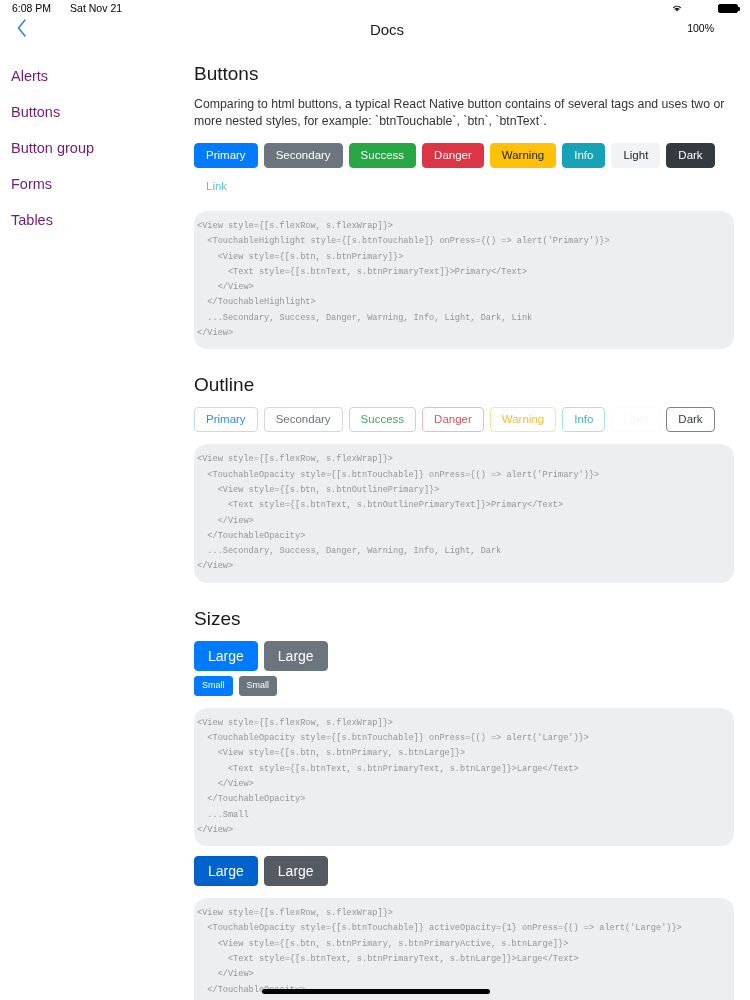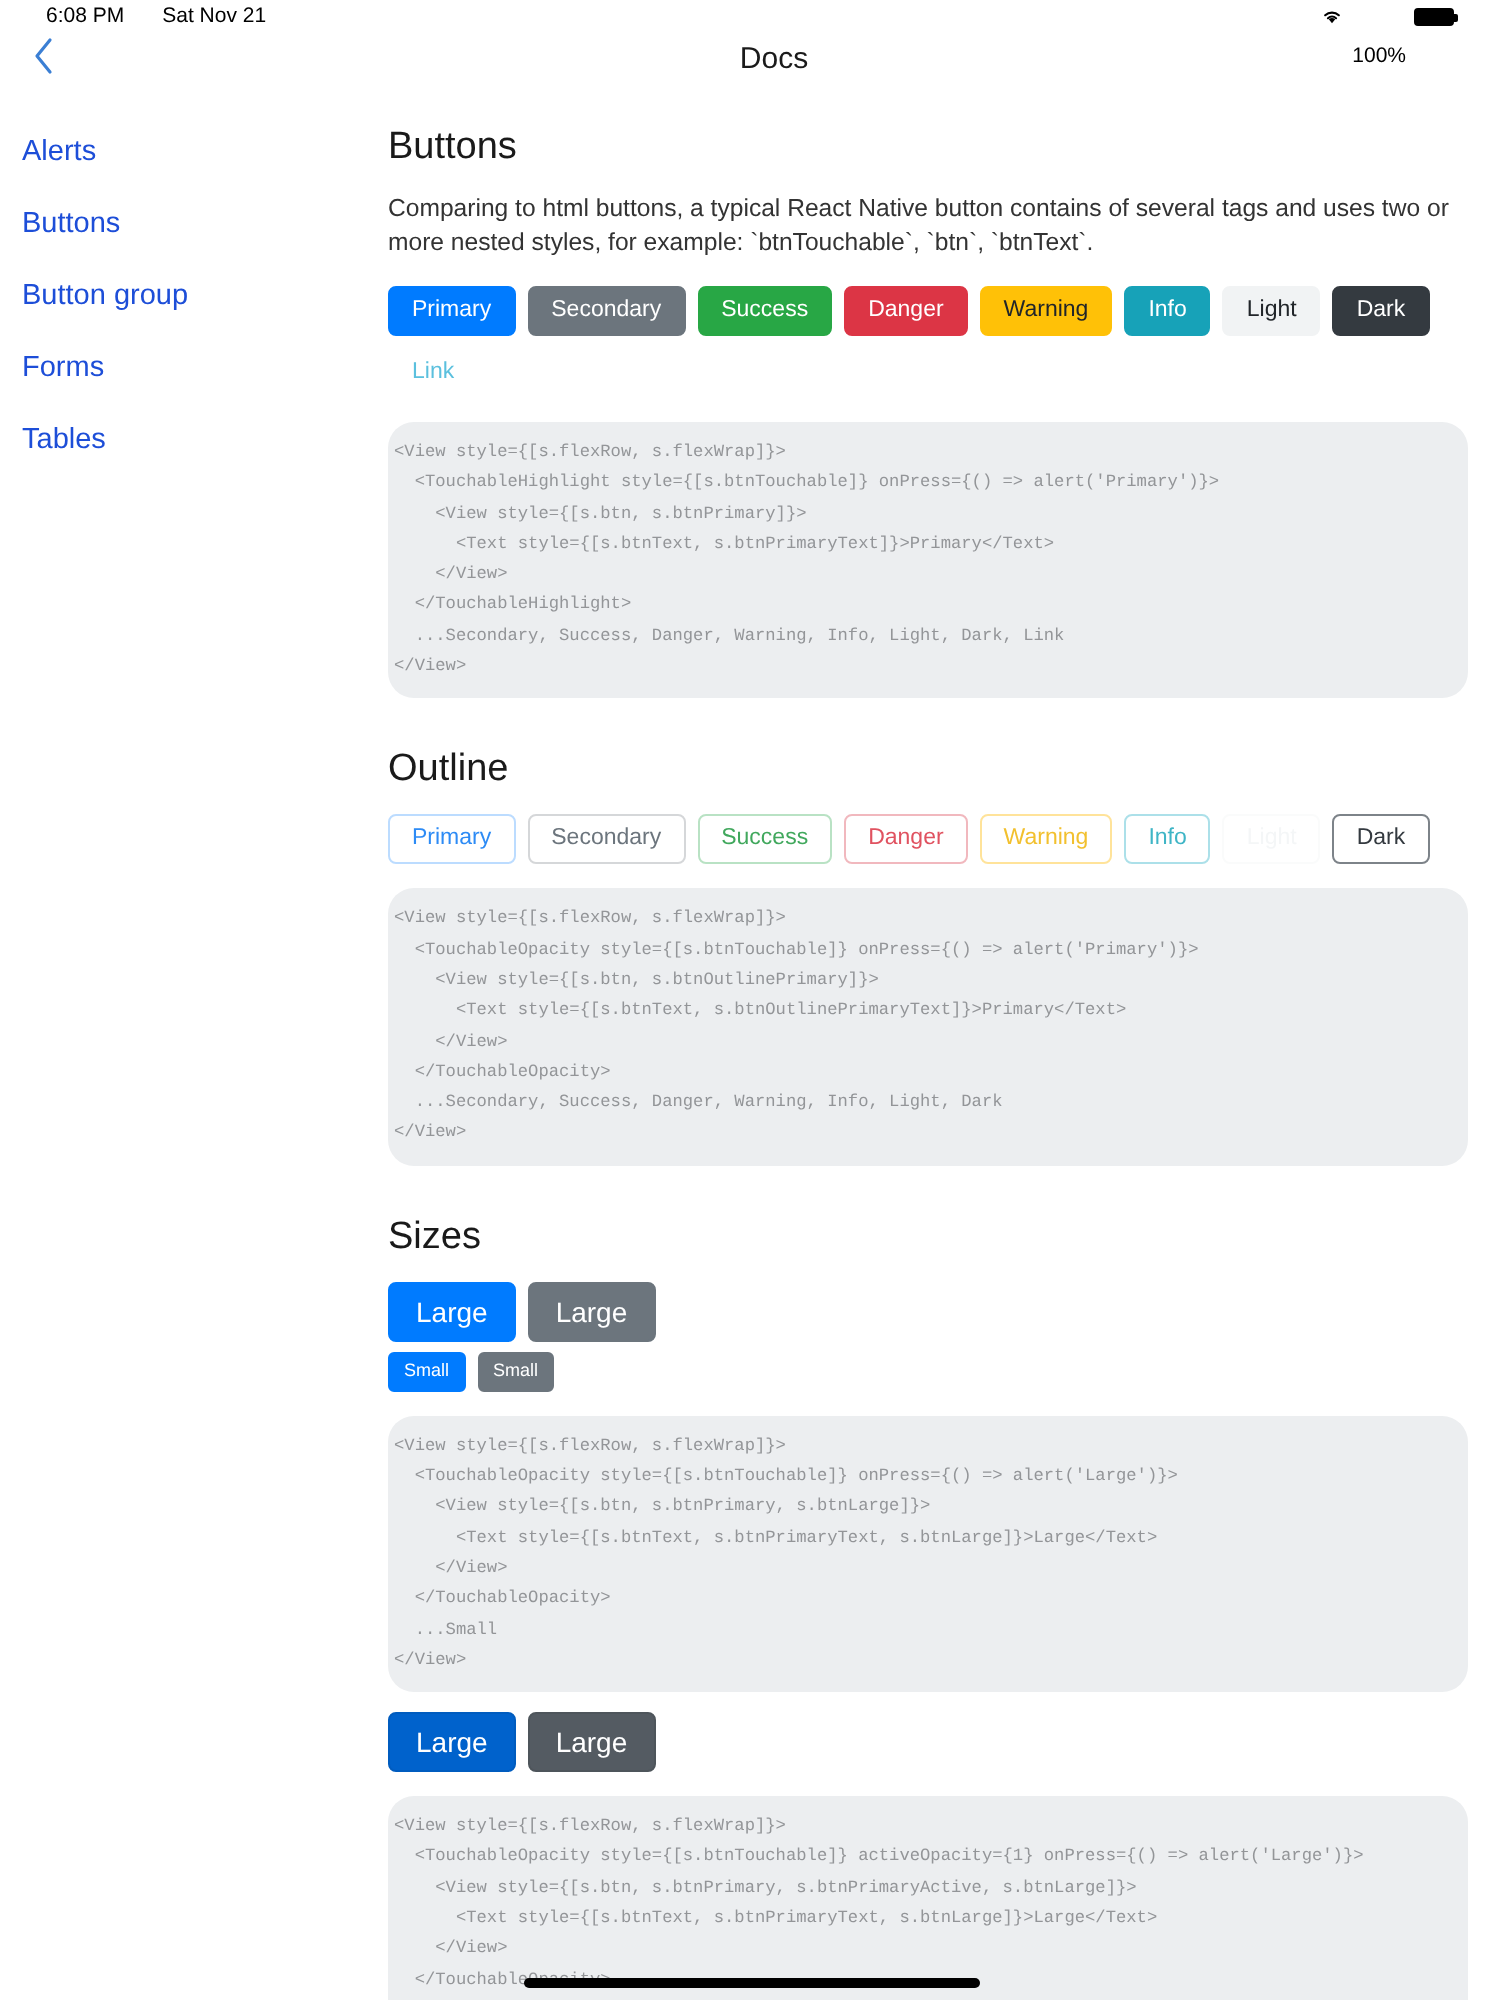--- a/index.html
+++ b/index.html
@@ -19,21 +19,21 @@
   }
 
   
   .statusbar {
     position: absolute;
     top: 0; left: 0;
     width: 750px;
     height: 16px;
     display: flex;
     align-items: center;
-    padding: 0 23px;
+    padding: 0 12px;
     box-sizing: border-box;
     font-size: 10.5px;
     color: #000;
   }
   .sb-left { display: flex; align-items: center; gap: 8px; }
   .sb-right { margin-left: auto; display: flex; align-items: center; gap: 4px; }
   .sb-time { font-weight: 400; }
   .sb-date { font-weight: 400; margin-left: 11px; }
   .sb-pct { font-size: 10.5px; margin-top: 40px; }
   .wifi-ico { display: inline-block; width: 12px; height: 10px; position: relative; }
@@ -86,21 +86,21 @@
     width: 192px;
     height: 952px;
     background: #ffffff;
     padding-top: 10px;
     box-sizing: border-box;
   }
   .side-item {
     display: block;
     padding: 9px 0 9px 11px;
     font-size: 14.5px;
-    color: #1d4ed8;
+    color: #701a75;
     cursor: pointer;
     line-height: 18px;
   }
 
   
   .content {
     position: absolute;
     left: 192px; top: 48px;
     width: 558px;
     height: 952px;

